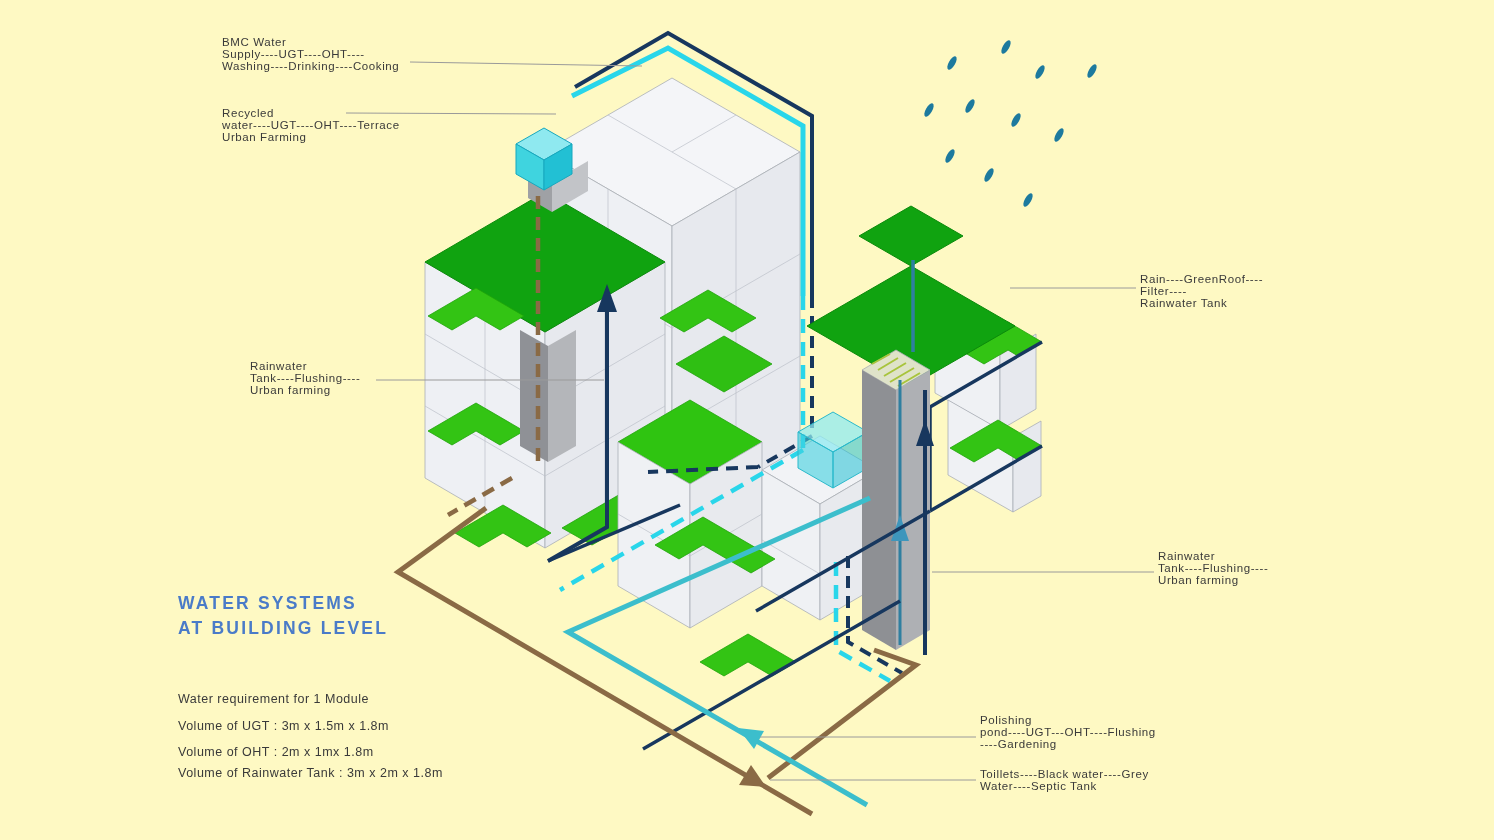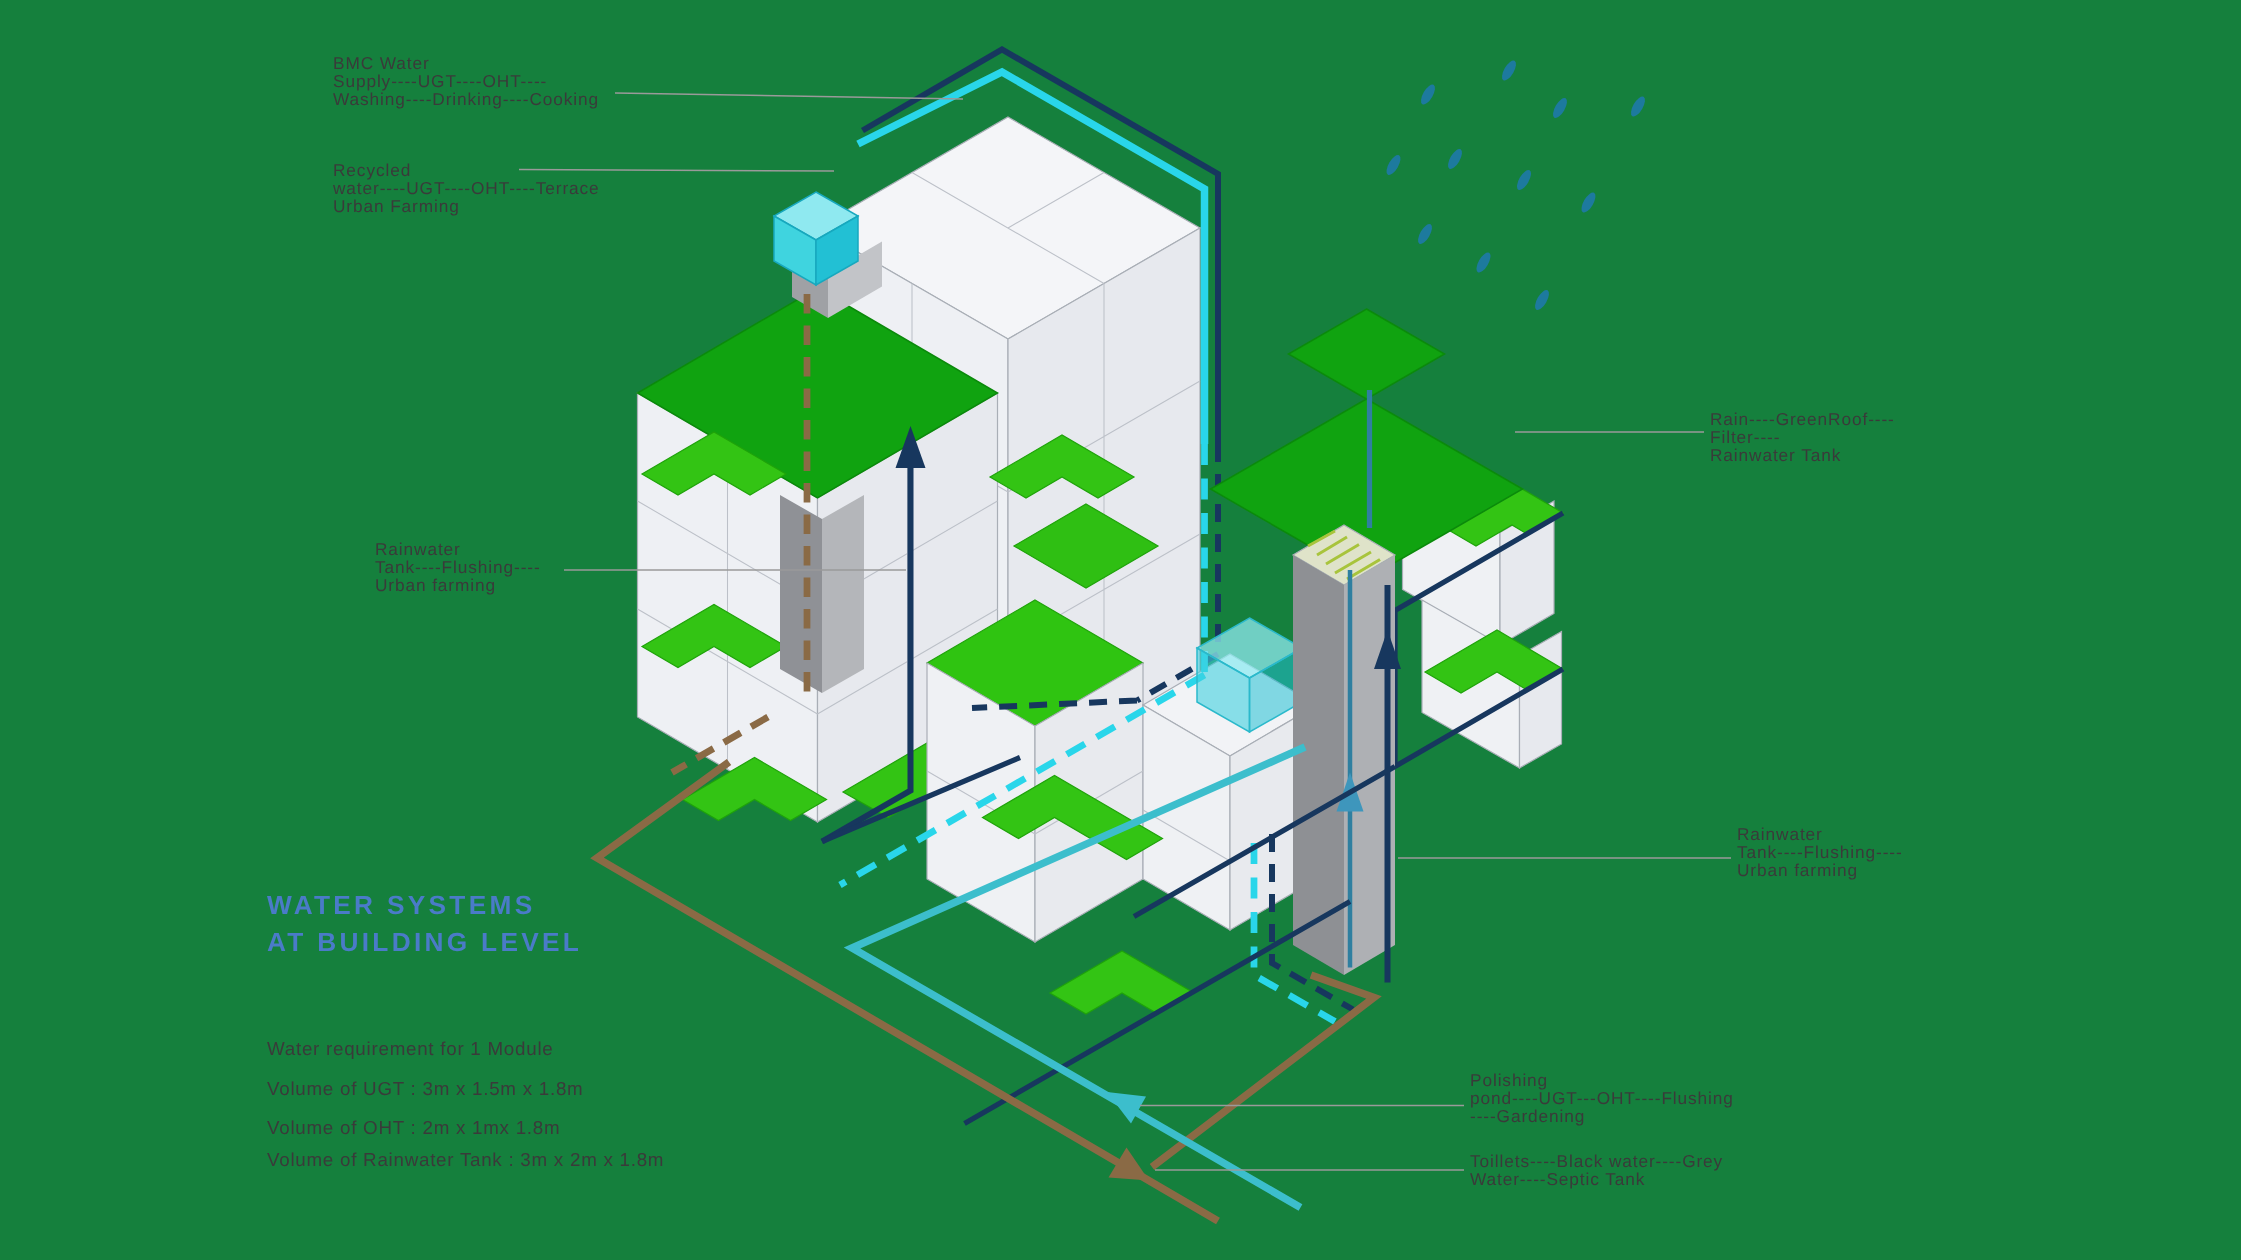--- a/index.html
+++ b/index.html
@@ -1,16 +1,16 @@
 <!DOCTYPE html>
 <html><head>
 <meta charset="utf-8">
 <style>
   html,body{margin:0;padding:0;background:#ffffff;}
-  #stage{position:relative;width:1494px;height:840px;background:#15803d;overflow:hidden;
+  #stage{position:relative;width:1494px;height:840px;background:#fef9c3;overflow:hidden;
          font-family:"Liberation Sans",sans-serif;}
   svg{position:absolute;left:0;top:0;}
   text{fill:#3a3a3a;font-size:11.5px;letter-spacing:0.6px;}
   text.title{fill:#4a7bc8;font-size:17.5px;letter-spacing:2.2px;font-weight:bold;}
   text.note{font-size:12.5px;letter-spacing:0.5px;}
   .face{stroke:#a9aeb6;stroke-width:0.8;}
   .grid{stroke:#bcc0c8;stroke-width:0.7;fill:none;}
   .leader{stroke:#9a9a9a;stroke-width:1;fill:none;}
 </style>
 </head>

